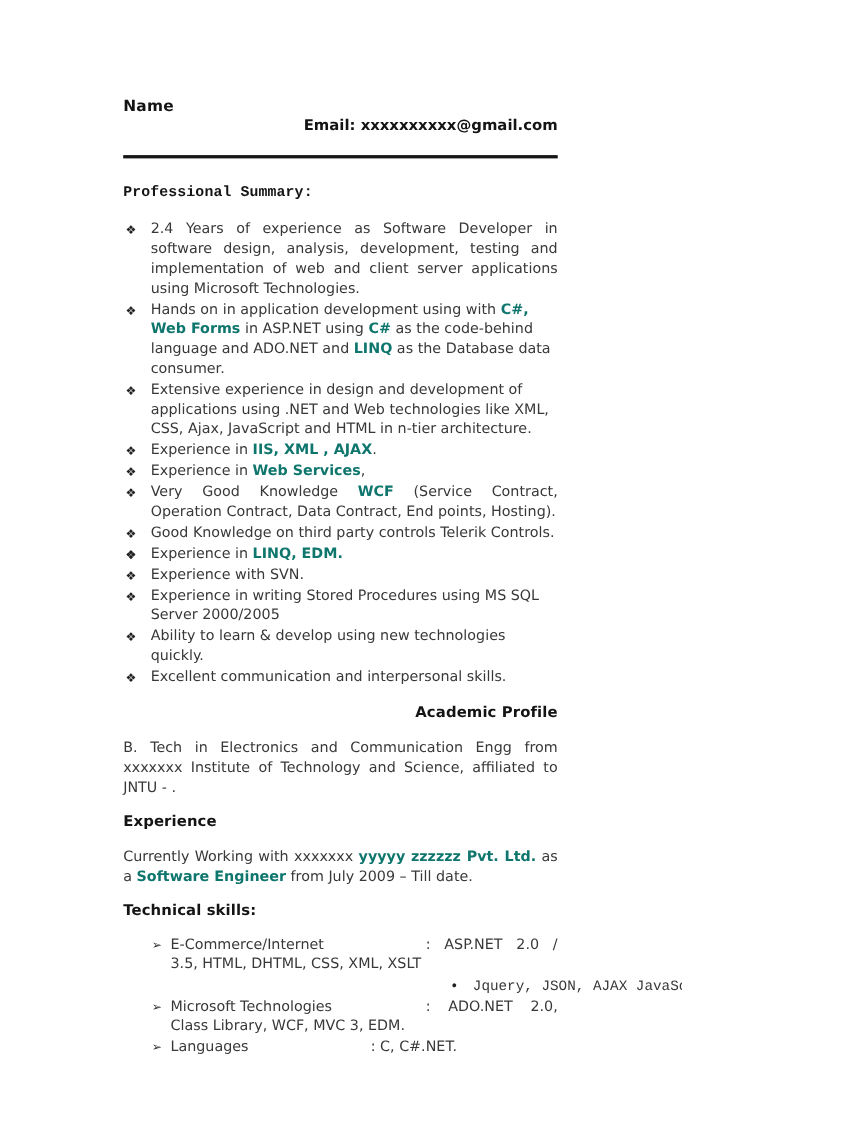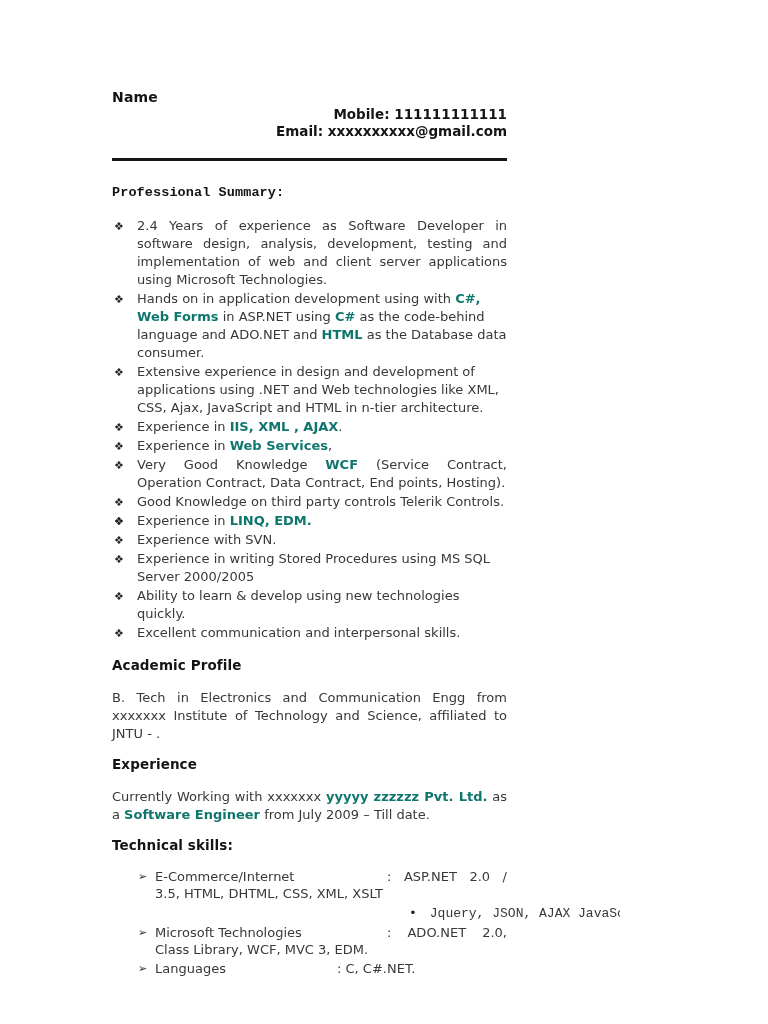--- a/index.html
+++ b/index.html
@@ -39,21 +39,21 @@
   }
   h2 {
     font-size: 13.5px;
     font-weight: bold;
     color: #141414;
     margin: 0;
     line-height: 14px;
     letter-spacing: 0.1px;
   }
   .h-ps { margin-top: 25px; font-family: Liberation Mono, monospace; }
-  .h-ap { margin-top: 16px; }
+  .h-ap { margin-top: 16px; text-align: right; }
   .h-ex { margin-top: 14px; }
   .h-ts { margin-top: 14px; }
 
   .bullet-list { margin-top: 17px; }
   .bullet-item {
     position: relative;
     padding-left: 25px;
     line-height: 18px;
     margin-bottom: 1px;
   }
@@ -109,31 +109,30 @@
 </style>
 </head>
 <body>
 
 <div class="page">
   <div class="content">
 
     <div class="name">Name</div>
 
     <div class="contact">
-      <div><span>Mobile:</span> <span>111111111111</span></div>
       <div><span>Email:</span> <span>xxxxxxxxxx@gmail.com</span></div>
     </div>
 
     <div class="rule"></div>
 
     <h2 class="h-ps">Professional Summary:</h2>
 
     <div class="bullet-list">
         <div class="bullet-item justify"><span class="glyph">❖</span><span><span>2.4 Years of experience as Software Developer in software design, analysis, development, testing and implementation of web and client server applications using Microsoft Technologies.</span></span></div>
-        <div class="bullet-item"><span class="glyph">❖</span><span><span>Hands on in application development using with </span><span class="b">C#, Web Forms</span><span> in ASP.NET using </span><span class="b">C#</span><span> as the code-behind language and ADO.NET and </span><span class="b">HTML</span><span> as the Database data consumer.</span></span></div>
+        <div class="bullet-item"><span class="glyph">❖</span><span><span>Hands on in application development using with </span><span class="b">C#, Web Forms</span><span> in ASP.NET using </span><span class="b">C#</span><span> as the code-behind language and ADO.NET and </span><span class="b">LINQ</span><span> as the Database data consumer.</span></span></div>
         <div class="bullet-item"><span class="glyph">❖</span><span><span>Extensive experience in design and development of applications using .NET and Web technologies like XML, CSS, Ajax, JavaScript and HTML in n-tier architecture.</span></span></div>
         <div class="bullet-item"><span class="glyph">❖</span><span><span>Experience in </span><span class="b">IIS, XML , AJAX</span><span>.</span></span></div>
         <div class="bullet-item"><span class="glyph">❖</span><span><span>Experience in </span><span class="b">Web Services</span><span>,</span></span></div>
         <div class="bullet-item justify"><span class="glyph">❖</span><span><span>Very Good Knowledge </span><span class="b">WCF</span><span> (Service Contract, Operation Contract, Data Contract, End points, Hosting).</span></span></div>
         <div class="bullet-item"><span class="glyph">❖</span><span><span>Good Knowledge on third party controls Telerik Controls.</span></span></div>
         <div class="bullet-item"><span class="glyph">❖</span></div>
         <div class="bullet-item"><span class="glyph">❖</span><span><span>Experience in </span><span class="b">LINQ, EDM.</span></span></div>
         <div class="bullet-item"><span class="glyph">❖</span><span><span>Experience with SVN.</span></span></div>
         <div class="bullet-item"><span class="glyph">❖</span><span><span>Experience in writing Stored Procedures using MS SQL Server 2000/2005</span></span></div>
         <div class="bullet-item"><span class="glyph">❖</span><span><span>Ability to learn &amp; develop using new technologies quickly.</span></span></div>

